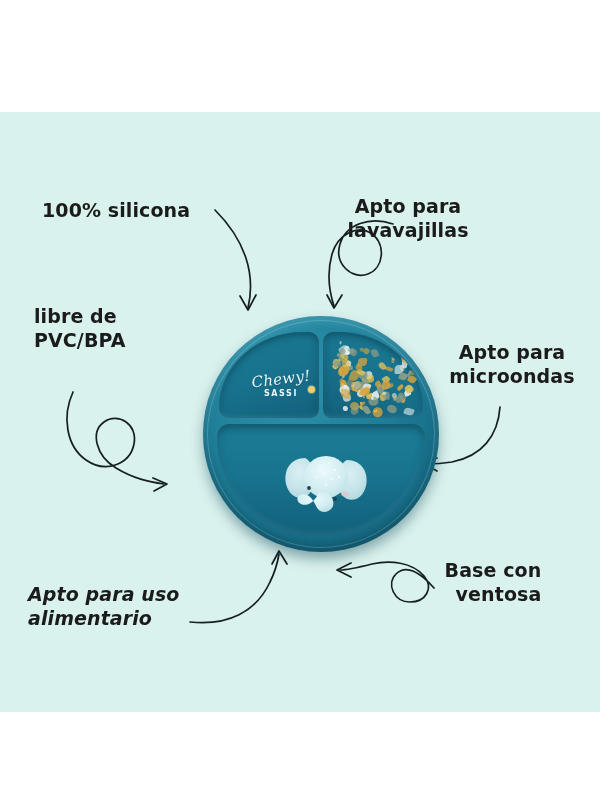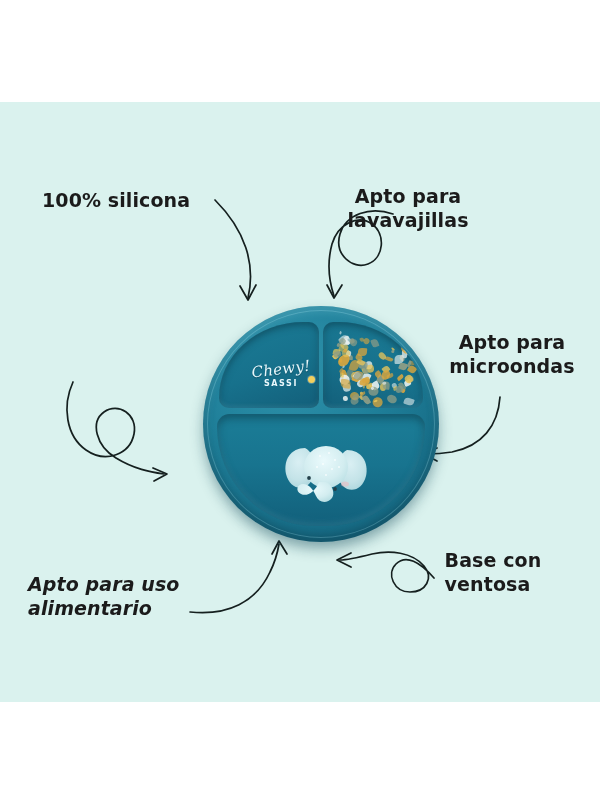--- a/index.html
+++ b/index.html
@@ -4,21 +4,21 @@
 <title>Plato silicona - caracteristicas</title>
 <style>
   html,body{margin:0;padding:0;}
   body{
     width:600px;height:800px;
     background:#ffffff;
     font-family:"DejaVu Sans", sans-serif;
     overflow:hidden;
     position:relative;
   }
-  #stage{position:absolute;left:0;top:2px;width:600px;height:652px;}
+  #stage{position:absolute;left:0;top:12px;width:600px;height:652px;}
 
   
   .panel{
     position:absolute;left:0;top:100px;width:600px;height:600px;
     background:#daf2ee;
   }
 
   
   .label{
     position:absolute;
@@ -28,21 +28,21 @@
     font-size:19px;
     line-height:1.28;
     letter-spacing:.1px;
     white-space:pre-line;
   }
   .lbl-silicona   {left:42px;  top:186px; }
   .lbl-pvc        {left:34px;  top:292px; text-align:left;}
   .lbl-alimentario{left:28px;  top:570px;font-style:italic; }
   .lbl-lavavajillas{left:408px; top:182px; text-align:center; transform:translateX(-50%);}
   .lbl-microondas {left:512px; top:328px; text-align:center; transform:translateX(-50%);}
-  .lbl-ventosa    {left:493px; top:546px; text-align:left; transform:translateX(-50%);}
+  .lbl-ventosa    {left:493px; top:546px; text-align:right; transform:translateX(-50%);}
 
   
   .arrows{position:absolute;left:0;top:0;width:600px;height:800px;overflow:visible;}
   .arrows path{fill:none;stroke:#15201f;stroke-width:1.7;stroke-linecap:round;stroke-linejoin:round;}
   .arrows .head{fill:none;stroke:#15201f;stroke-width:1.7;stroke-linecap:round;stroke-linejoin:round;}
 
   
   .plate-wrap{
     position:absolute;
     left:203px;top:304px;width:236px;height:242px;
@@ -183,20 +183,22 @@
                C412,550 390,548 372,552 C356,556 346,558 340,558"></path>
       <path class="head" d="M351,551 L337,558 L351,565"></path>
     </g>
   </svg>
 
   <div class="label lbl-silicona">100% silicona</div>
 
   <div class="label lbl-lavavajillas">Apto para
 lavavajillas</div>
 
+  <div class="label lbl-pvc">libre de
+PVC/BPA</div>
 
   <div class="label lbl-microondas">Apto para
 microondas</div>
 
   <div class="label lbl-alimentario">Apto para uso
 alimentario</div>
 
   <div class="label lbl-ventosa">Base con
 ventosa</div>
 

